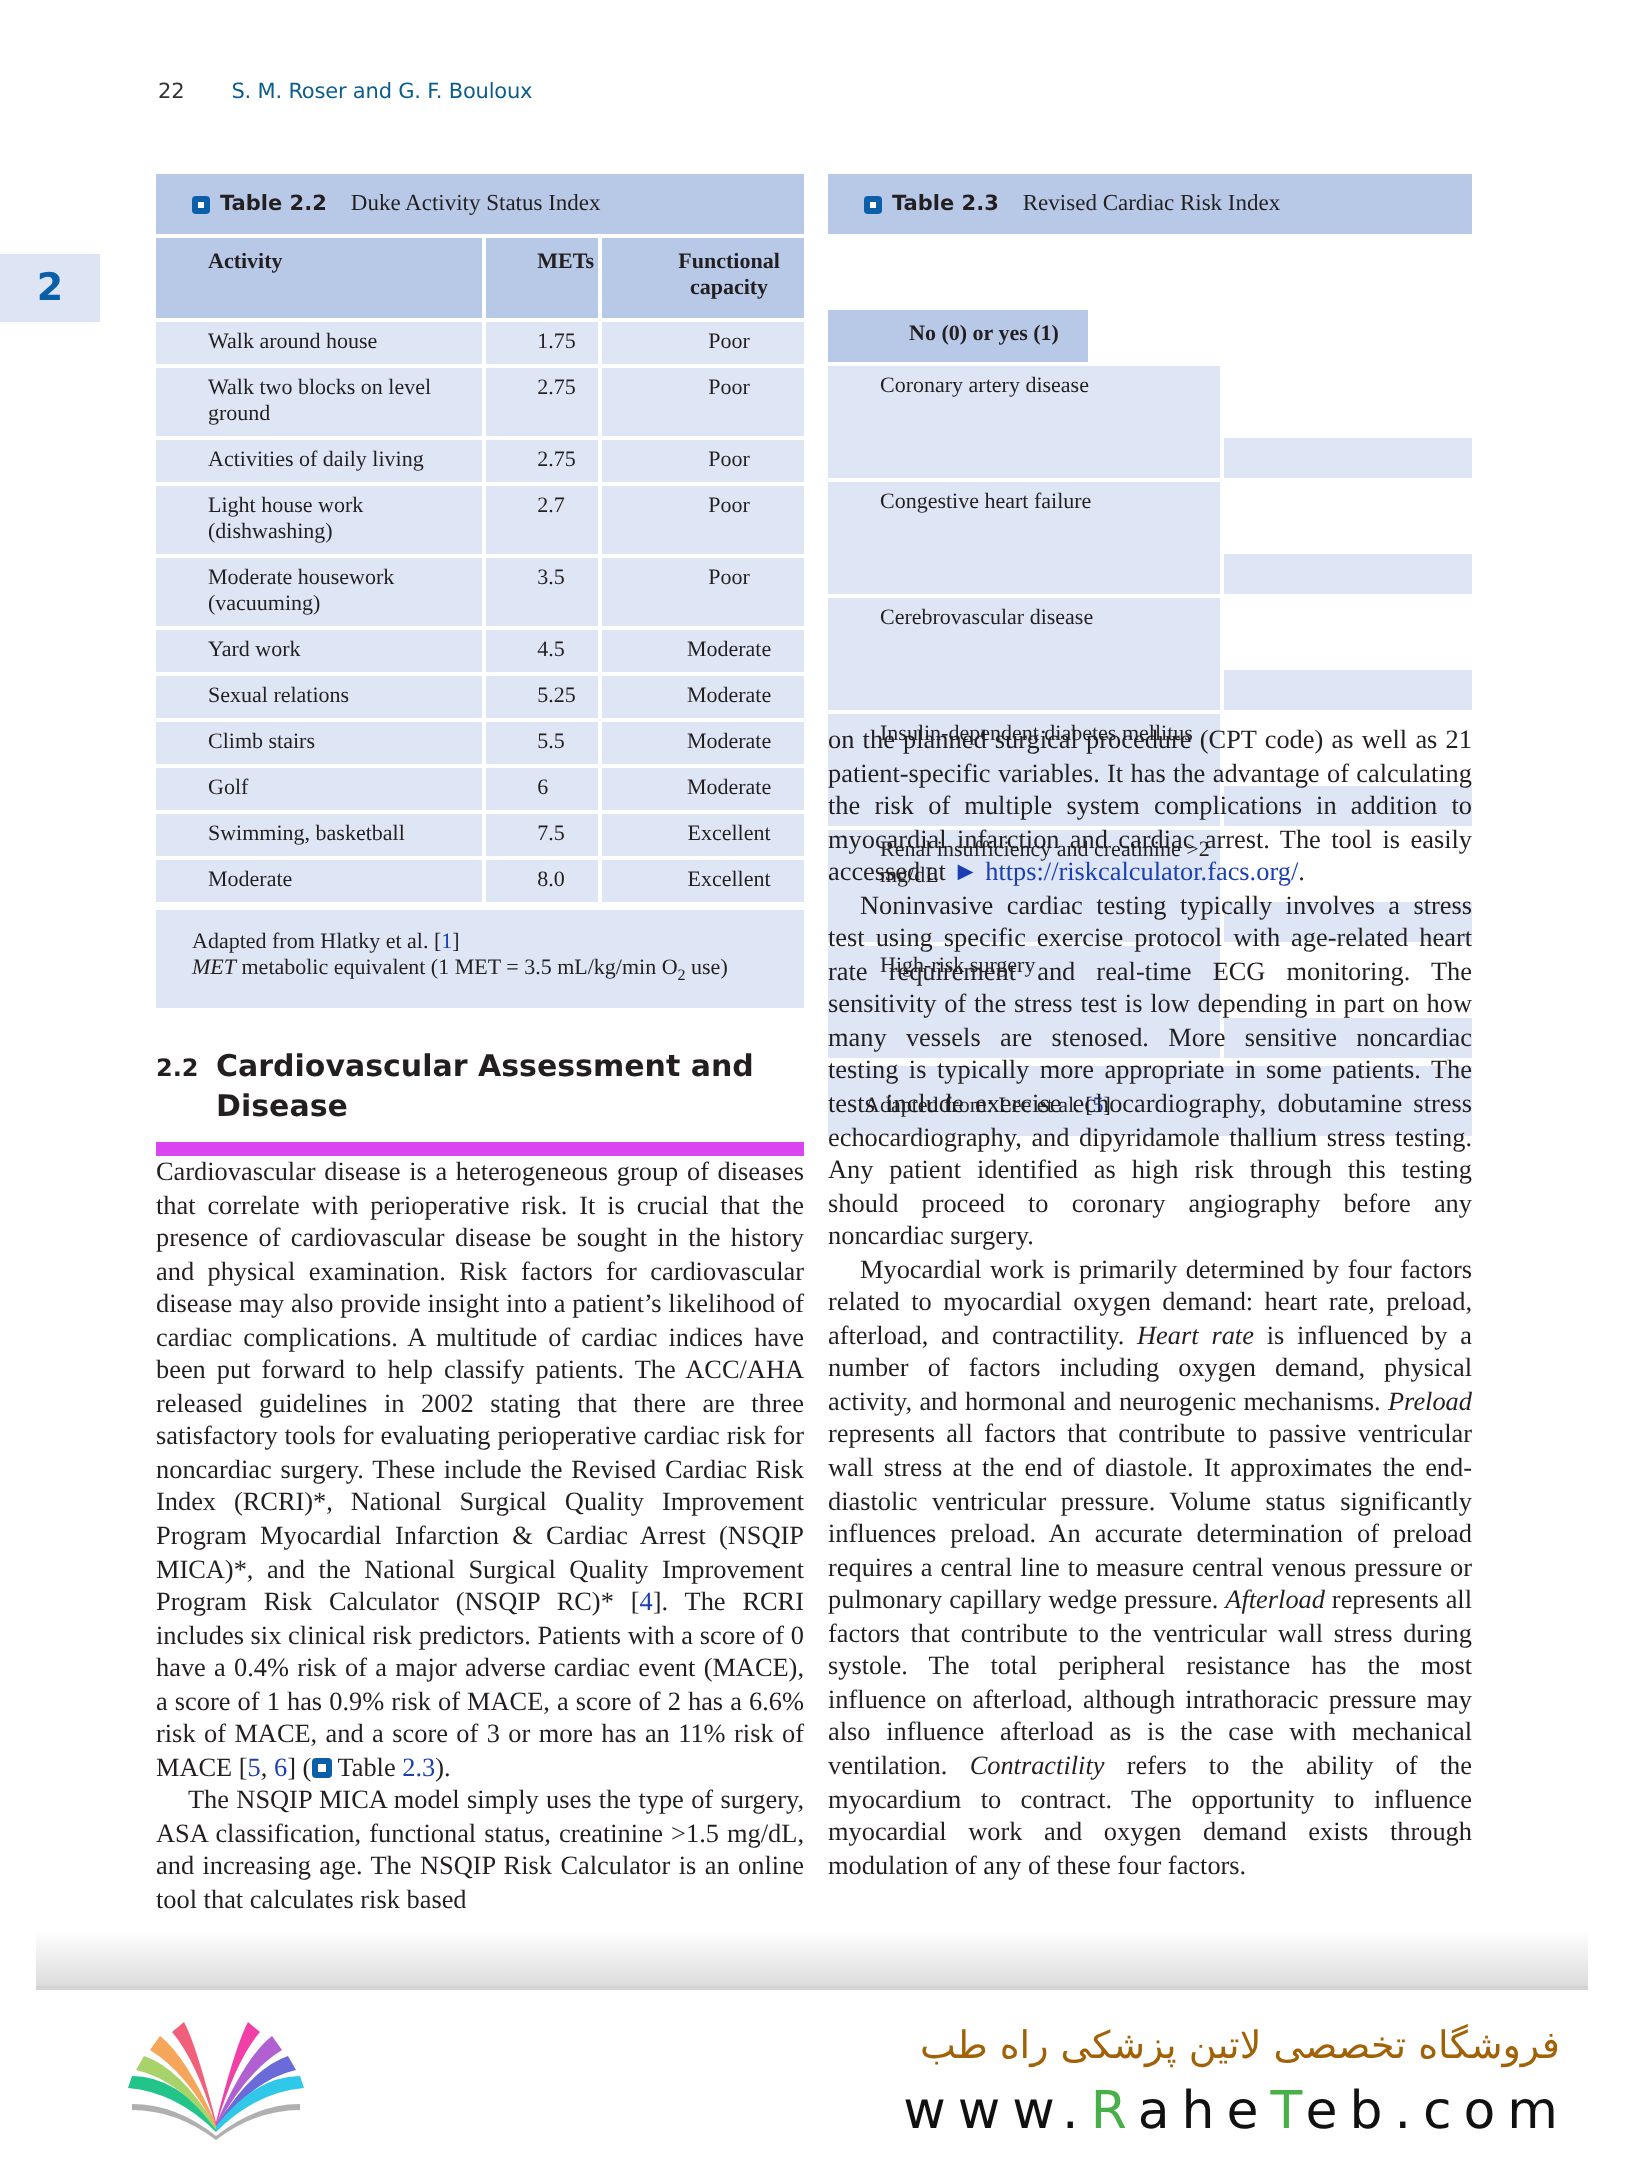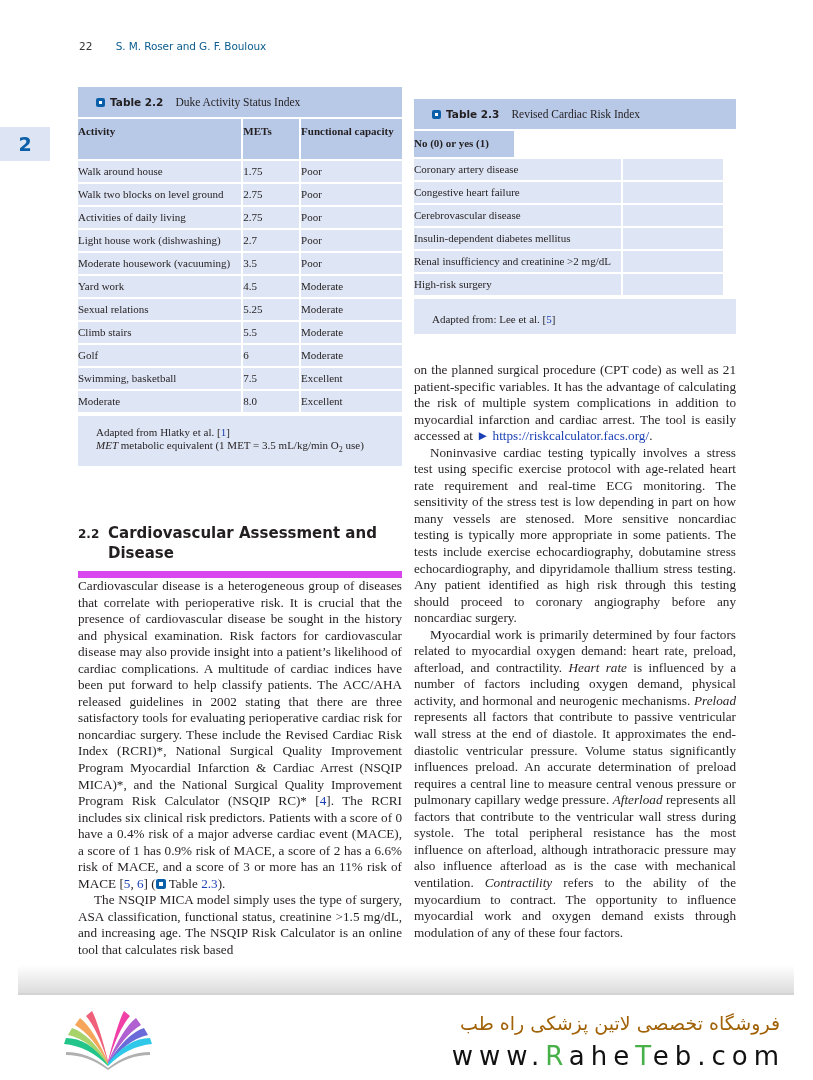--- a/index.html
+++ b/index.html
@@ -12,35 +12,35 @@
 
   .chapter-tab { position: absolute; left: 0; top: 127px; width: 50px; height: 34px; background: #dde4f3; color: #0b5fa8;
     font-family: "DejaVu Sans", sans-serif; font-weight: bold; font-size: 19px; display: flex; align-items: center; justify-content: center; }
 
   .tbl { position: absolute; background: #fff; font-size: 11px; line-height: 13px; }
   .tbl .caption { background: #b8c9e8; height: 30px; display: flex; align-items: center; padding-left: 18px; margin-bottom: 2px; font-size: 11.5px; }
   .tbl .caption .tico { width: 9px; height: 9px; background: #0b5fa8; border-radius: 2px; margin-right: 5px; position: relative; display: inline-block; }
   .tbl .caption .tico::after { content: ""; position: absolute; left: 3px; top: 3px; width: 3px; height: 3px; background: #fff; }
   .tbl .caption .tlabel { font-family: "DejaVu Sans", sans-serif; font-weight: bold; font-size: 10.5px; margin-right: 12px; }
   .tbl .row { display: flex; margin-bottom: 2px; }
-  .tbl .cell { background: #dee5f4; padding: 4px 0 4px 0; margin-right: 2px; }
-  .tbl .cell:last-child { margin-right: 0; }
+  .tbl .cell { background: #dee5f4; padding: 4px 0 4px 26px; margin-right: 2px; }
+  .tbl .cell:last-child { margin-right: 0; text-align: center; }
   .tbl .hdr .cell { background: #b8c9e8; font-weight: bold; padding-top: 6px; }
   .tbl .foot { background: #dee5f4; padding: 10px 18px; margin-top: 4px; }
   .tbl .ref { color: #1a3fb3; }
 
   #t22 { left: 78px; top: 87px; width: 324px; border-radius: 32px; }
   #t22 .c1 { width: 170px; }
   #t22 .c2 { width: 58px; }
   #t22 .c3 { width: 105px; }
   #t22 .hdr .cell { height: 40px; }
 
-  #t23 { left: 414px; top: 99px; width: 322px; }
+  #t23 { left: 414px; top: 87px; width: 322px; }
   #t23 .c1 { width: 207px; }
-  #t23 .c2 { width: 100px; }
+  #t23 .c2 { width: 130px; margin-top: 36px; }
   #t23 .hdr .cell { height: 26px; }
   #t23 .row .cell { min-height: 20px; }
   #t23 .foot { padding: 14px 18px 8px; }
 
   .section-head { position: absolute; left: 78px; top: 523px; width: 324px; border-bottom: 7px solid #d946ef; padding-bottom: 8px; }
   .section-head .num { font-family: "DejaVu Sans", sans-serif; font-weight: bold; font-size: 12px; display: inline-block; width: 30px; vertical-align: top; margin-top: 4px; }
   .section-head .title { font-family: "DejaVu Sans", sans-serif; font-weight: bold; font-size: 15px; line-height: 20px; display: inline-block; width: 290px; vertical-align: top; }
 
   .col { position: absolute; font-size: 13.2px; line-height: 16.55px; text-align: justify; }
   .col p { text-indent: 0; }

